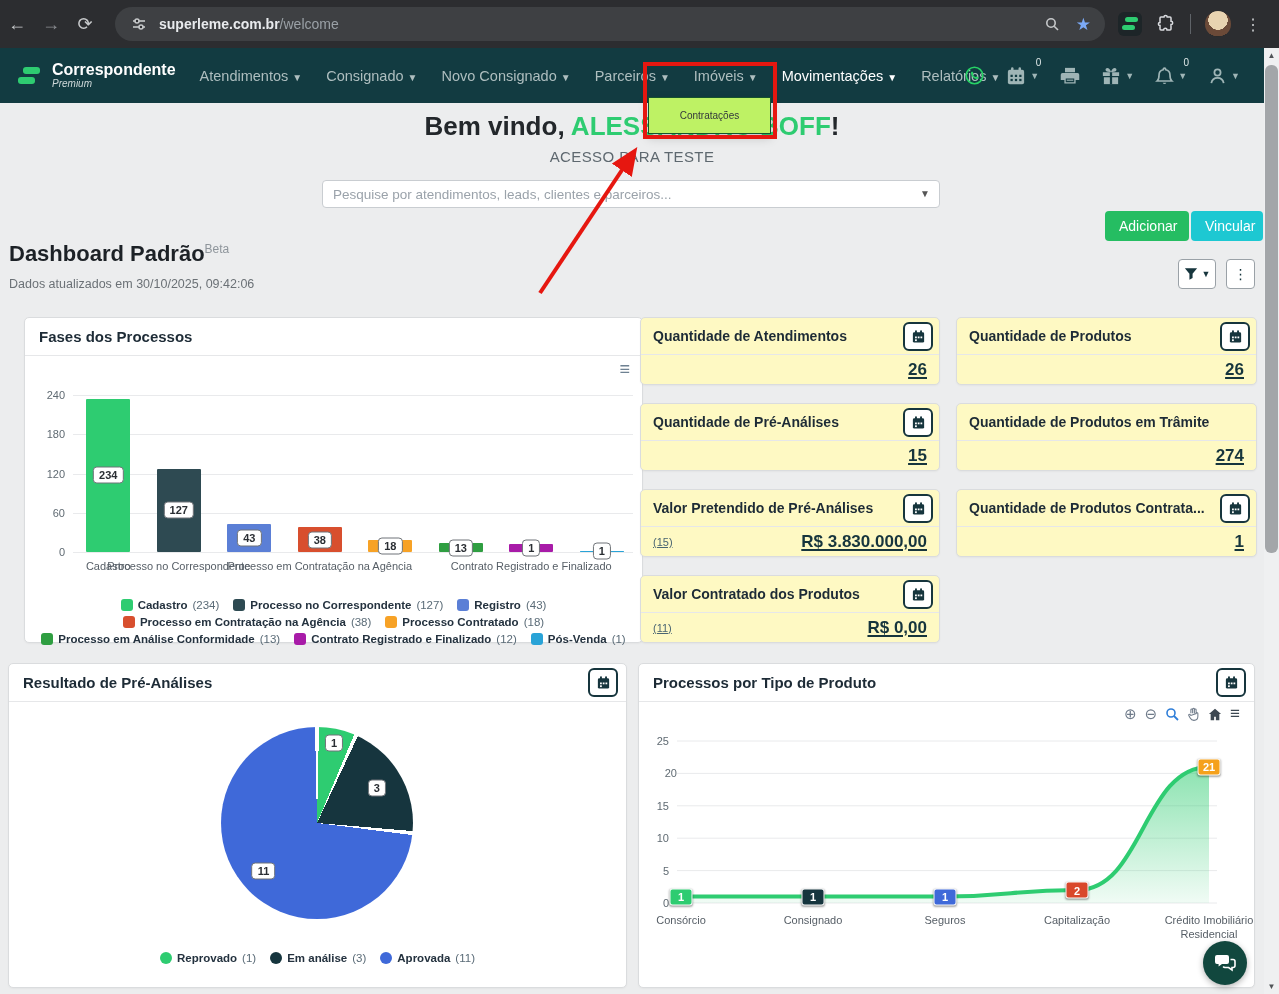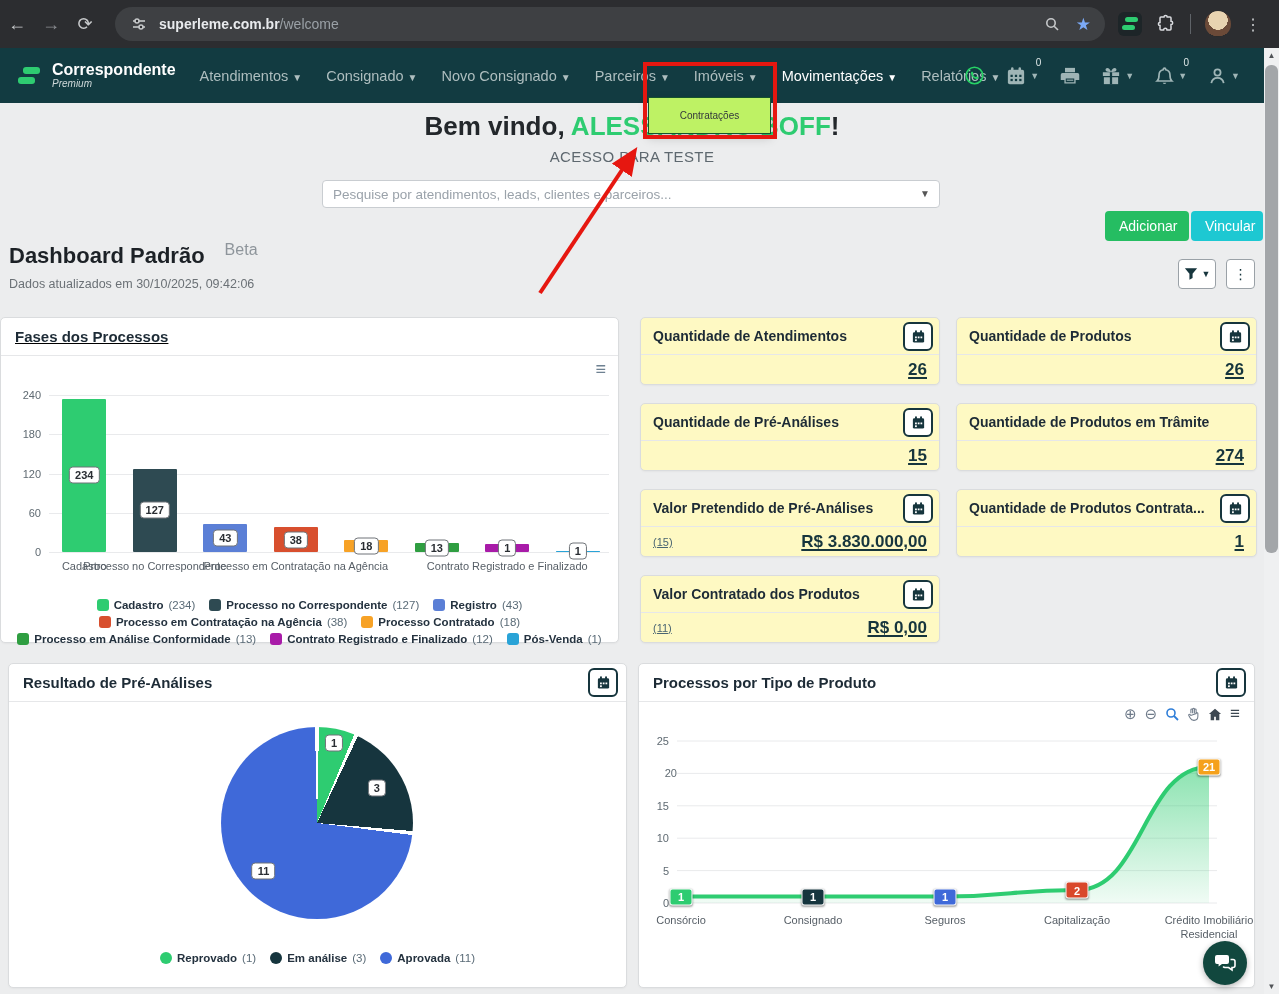--- a/index.html
+++ b/index.html
@@ -56,34 +56,34 @@
   .searchwrap { position:absolute; left:322px; top:180px; width:618px; height:28px; z-index:20; }
   .searchwrap input { width:100%; height:100%; border:1px solid #c9cdd1; border-radius:4px; padding:0 26px 0 10px; font-size:13.5px; color:#444; background:#fff; font-family:"Liberation Sans",sans-serif; }
   .searchwrap input::placeholder { color:#9aa2aa; }
   .searchwrap .caret { position:absolute; right:10px; top:8px; font-size:10px; color:#555; pointer-events:none; }
 
   .btn { position:absolute; top:211px; height:30px; border:none; border-radius:4px; color:#fff; font-size:14px; font-family:"Liberation Sans",sans-serif; cursor:pointer; padding:0 14px; }
   .btn-add { left:1105px; width:84px; background:#25bd62; }
   .btn-vinc { left:1191px; width:72px; background:#1dc8d2; }
 
   .dash-title { position:absolute; left:9px; top:241px; font-size:22px; font-weight:bold; color:#1c2126; }
-  .dash-title sup { font-size:16px; font-weight:normal; color:#8e959b; margin-left:20px; }
+  .dash-title sup { font-size:12px; font-weight:normal; color:#8e959b; margin-left:0; }
   .dash-updated { position:absolute; left:9px; top:277px; font-size:12.5px; color:#6b7176; }
   .tool-btn { position:absolute; top:259px; height:30px; background:#fff; border:1px solid #9aa1a7; border-radius:4px; display:flex; align-items:center; justify-content:center; cursor:pointer; }
   .filter-btn { left:1178px; width:38px; gap:4px; }
   .filter-btn .caret { font-size:9px; color:#16353d; }
   .dots-btn { left:1226px; width:29px; color:#16353d; font-size:14px; }
 
   
   .card { position:absolute; background:#fff; border:1px solid #dadcde; border-radius:5px; box-shadow:0 1px 2px rgba(0,0,0,.04); }
   .card-head { height:38px; border-bottom:1px solid #e6e7e9; display:flex; align-items:center; padding:0 8px 0 14px; }
   .card-head .title { font-size:15px; font-weight:bold; color:#1d2b36; flex:1; white-space:nowrap; overflow:hidden; text-overflow:ellipsis; }
   .cal-btn { width:30px; height:29px; border:2px solid #16353d; border-radius:6px; background:#fff; display:flex; align-items:center; justify-content:center; cursor:pointer; flex:none; }
 
-  #card-bar  { left:0;  top:317px; width:619px; height:326px;text-decoration:underline; }
+  #card-bar  { left:24px;  top:317px; width:619px; height:326px; }
   #card-pie  { left:8px;  top:663px; width:619px; height:325px; }
   #card-line { left:638px; top:663px; width:617px; height:325px; }
 
   .chart-menu { position:absolute; right:12px; top:44px; font-size:18px; color:#6e8192; cursor:pointer; line-height:14px; }
 
   
   .gridline { position:absolute; height:1px; background:#e9eaec; left:48px; width:560px; }
   .ytick { position:absolute; width:34px; text-align:right; font-size:11px; color:#5f6a72; }
   .bar { position:absolute; border-radius:1px; }
   .val-label { position:absolute; background:#fff; border:1.5px solid #6f7378; border-radius:4px; font-size:11px; font-weight:bold; color:#2a2e33; padding:0px 5px; line-height:15px; transform:translate(-50%,-50%); white-space:nowrap; z-index:3; }

